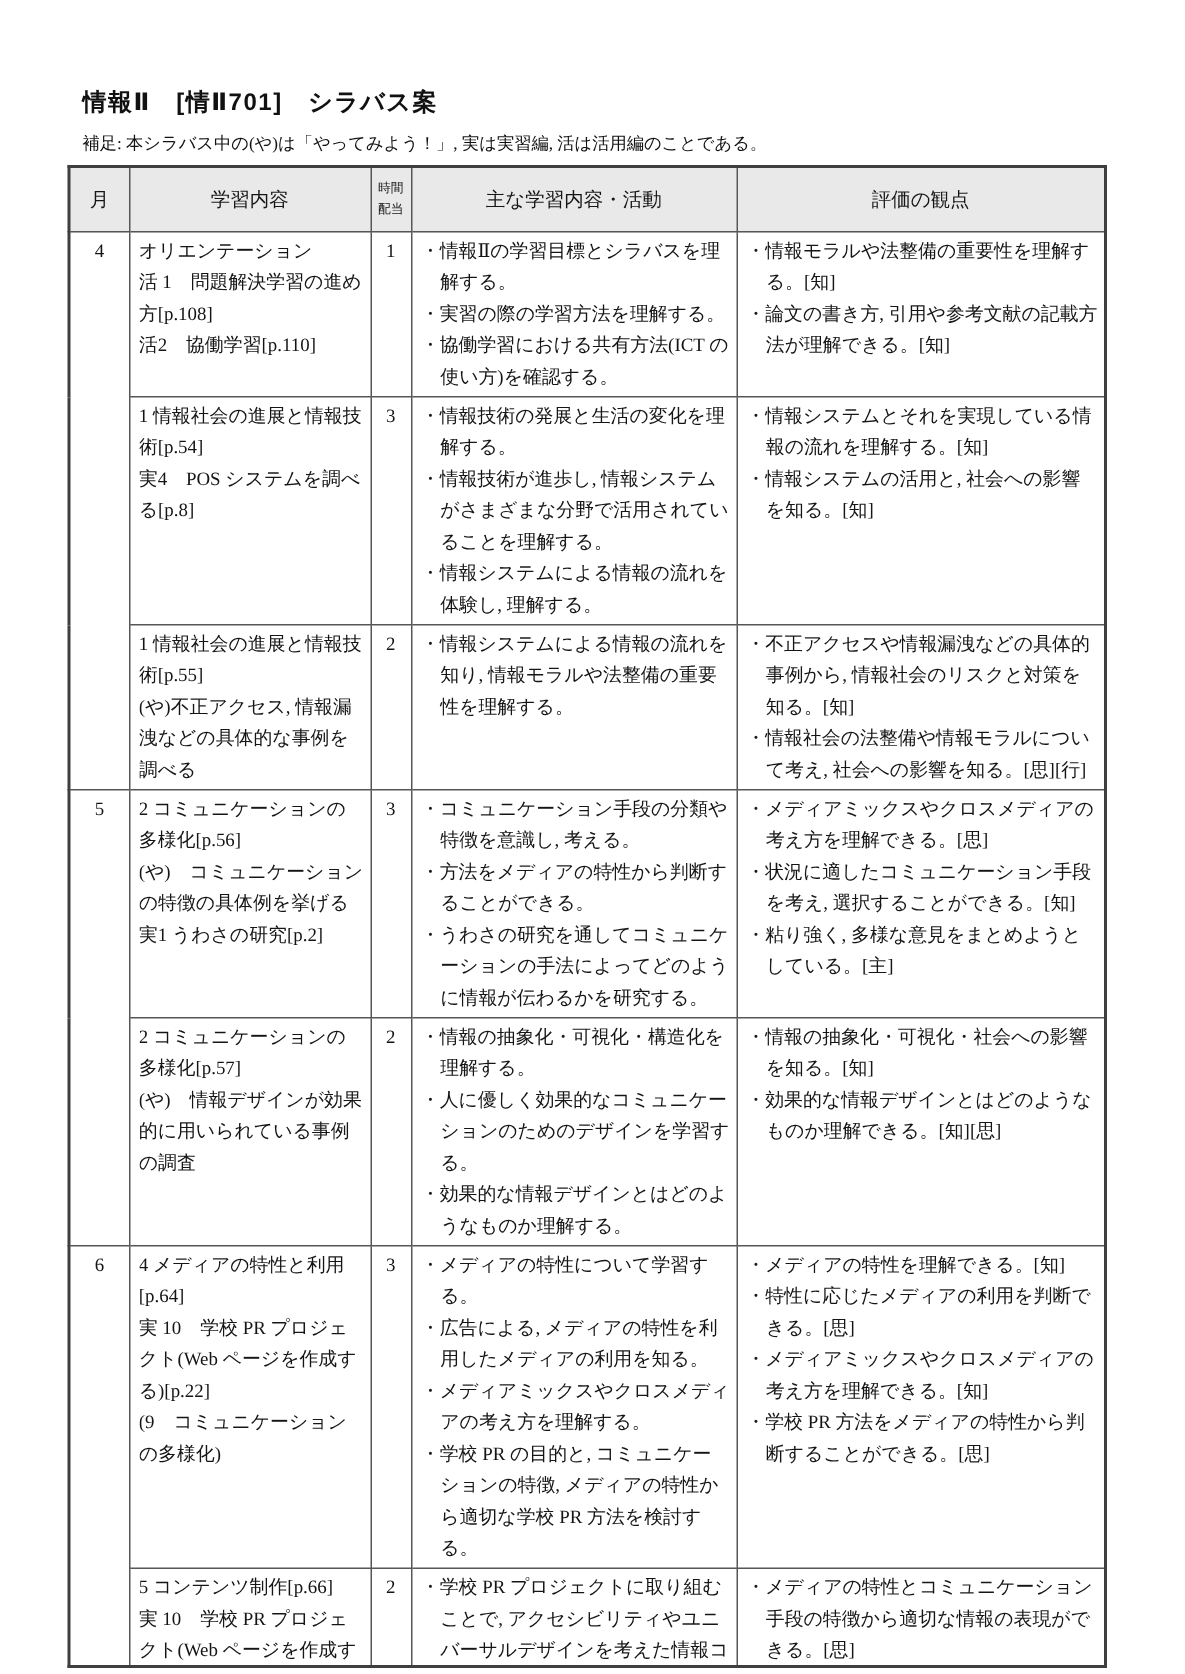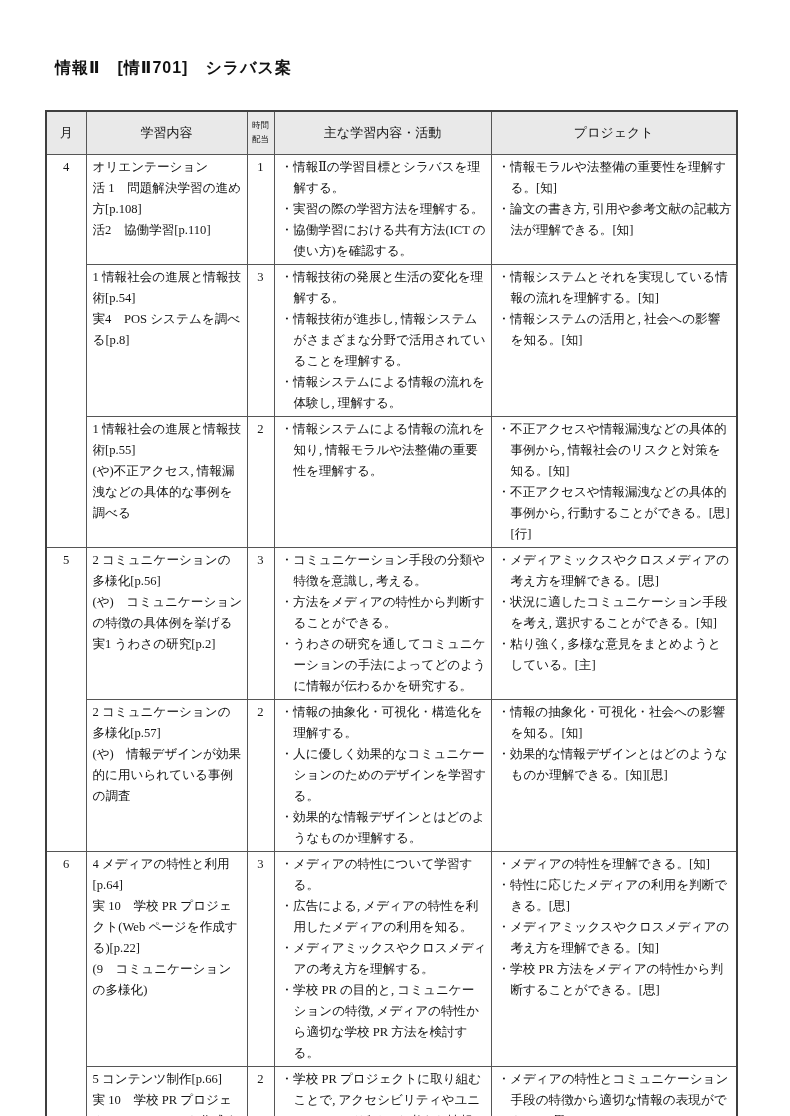--- a/index.html
+++ b/index.html
@@ -39,39 +39,40 @@
   .cellwrap{overflow:hidden;}
   .cellwrap.clipped{max-height:60px;}
   .line{margin:0;}
   .bullet{padding-left:13px;text-indent:-13px;margin:0;}
 </style>
 </head>
 <body>
 
 <div class="page">
   <h1 class="title">情報Ⅱ　[情Ⅱ701]　シラバス案</h1>
+  <p class="note">補足: 本シラバス中の(や)は「やってみよう！」, 実は実習編, 活は活用編のことである。</p>
 
   <table class="syllabus">
     <colgroup>
       <col class="c-month">
         <col class="c-content">
         <col class="c-hours">
       <col class="c-activities">
         <col class="c-evaluation">
     </colgroup>
     <thead>
       <tr>
         <th>月</th>
         <th>学習内容</th>
         <th class="h-hours">
           <div>時間</div>
           <div>配当</div>
         </th>
         <th>主な学習内容・活動</th>
-        <th>プロジェクト</th>
+        <th>評価の観点</th>
       </tr>
     </thead>
     <tbody id="table-body">
         <tr style="height: 110px;">
           <td class="month-cell" rowspan="3">4</td>
           <td>
             <div class="cellwrap">
               <div class="line">オリエンテーション</div>
               <div class="line">活 1　問題解決学習の進め方[p.108]</div>
               <div class="line">活2　協働学習[p.110]</div>
@@ -123,21 +124,21 @@
           </td>
           <td class="hours-cell">2</td>
           <td>
             <div class="cellwrap">
               <div class="bullet">・情報システムによる情報の流れを知り, 情報モラルや法整備の重要性を理解する。</div>
             </div>
           </td>
           <td>
             <div class="cellwrap">
               <div class="bullet">・不正アクセスや情報漏洩などの具体的事例から, 情報社会のリスクと対策を知る。[知]</div>
-              <div class="bullet">・不正アクセスや情報漏洩などの具体的事例から, 行動することができる。[思][行]</div>
+              <div class="bullet">・情報社会の法整備や情報モラルについて考え, 社会への影響を知る。[思][行]</div>
             </div>
           </td>
         </tr>
         <tr style="height: 144px;">
           <td class="month-cell" rowspan="2">5</td>
           <td>
             <div class="cellwrap">
               <div class="line">2 コミュニケーションの多様化[p.56]</div>
               <div class="line">(や)　コミュニケーションの特徴の具体例を挙げる</div>
               <div class="line">実1 うわさの研究[p.2]</div>

